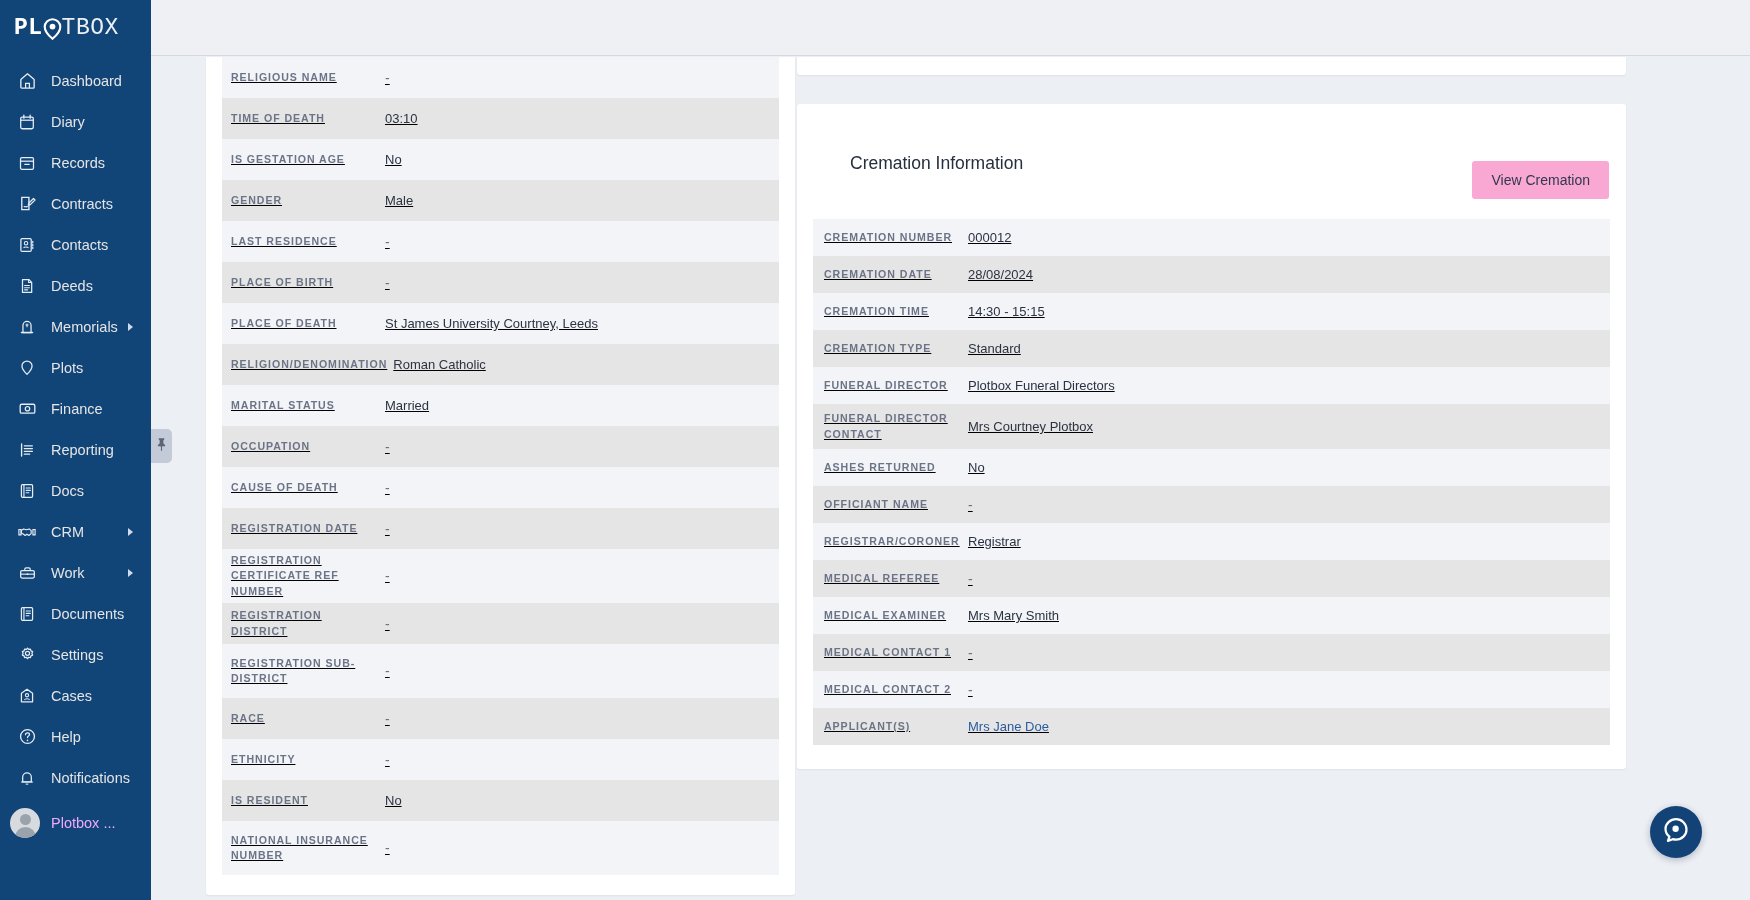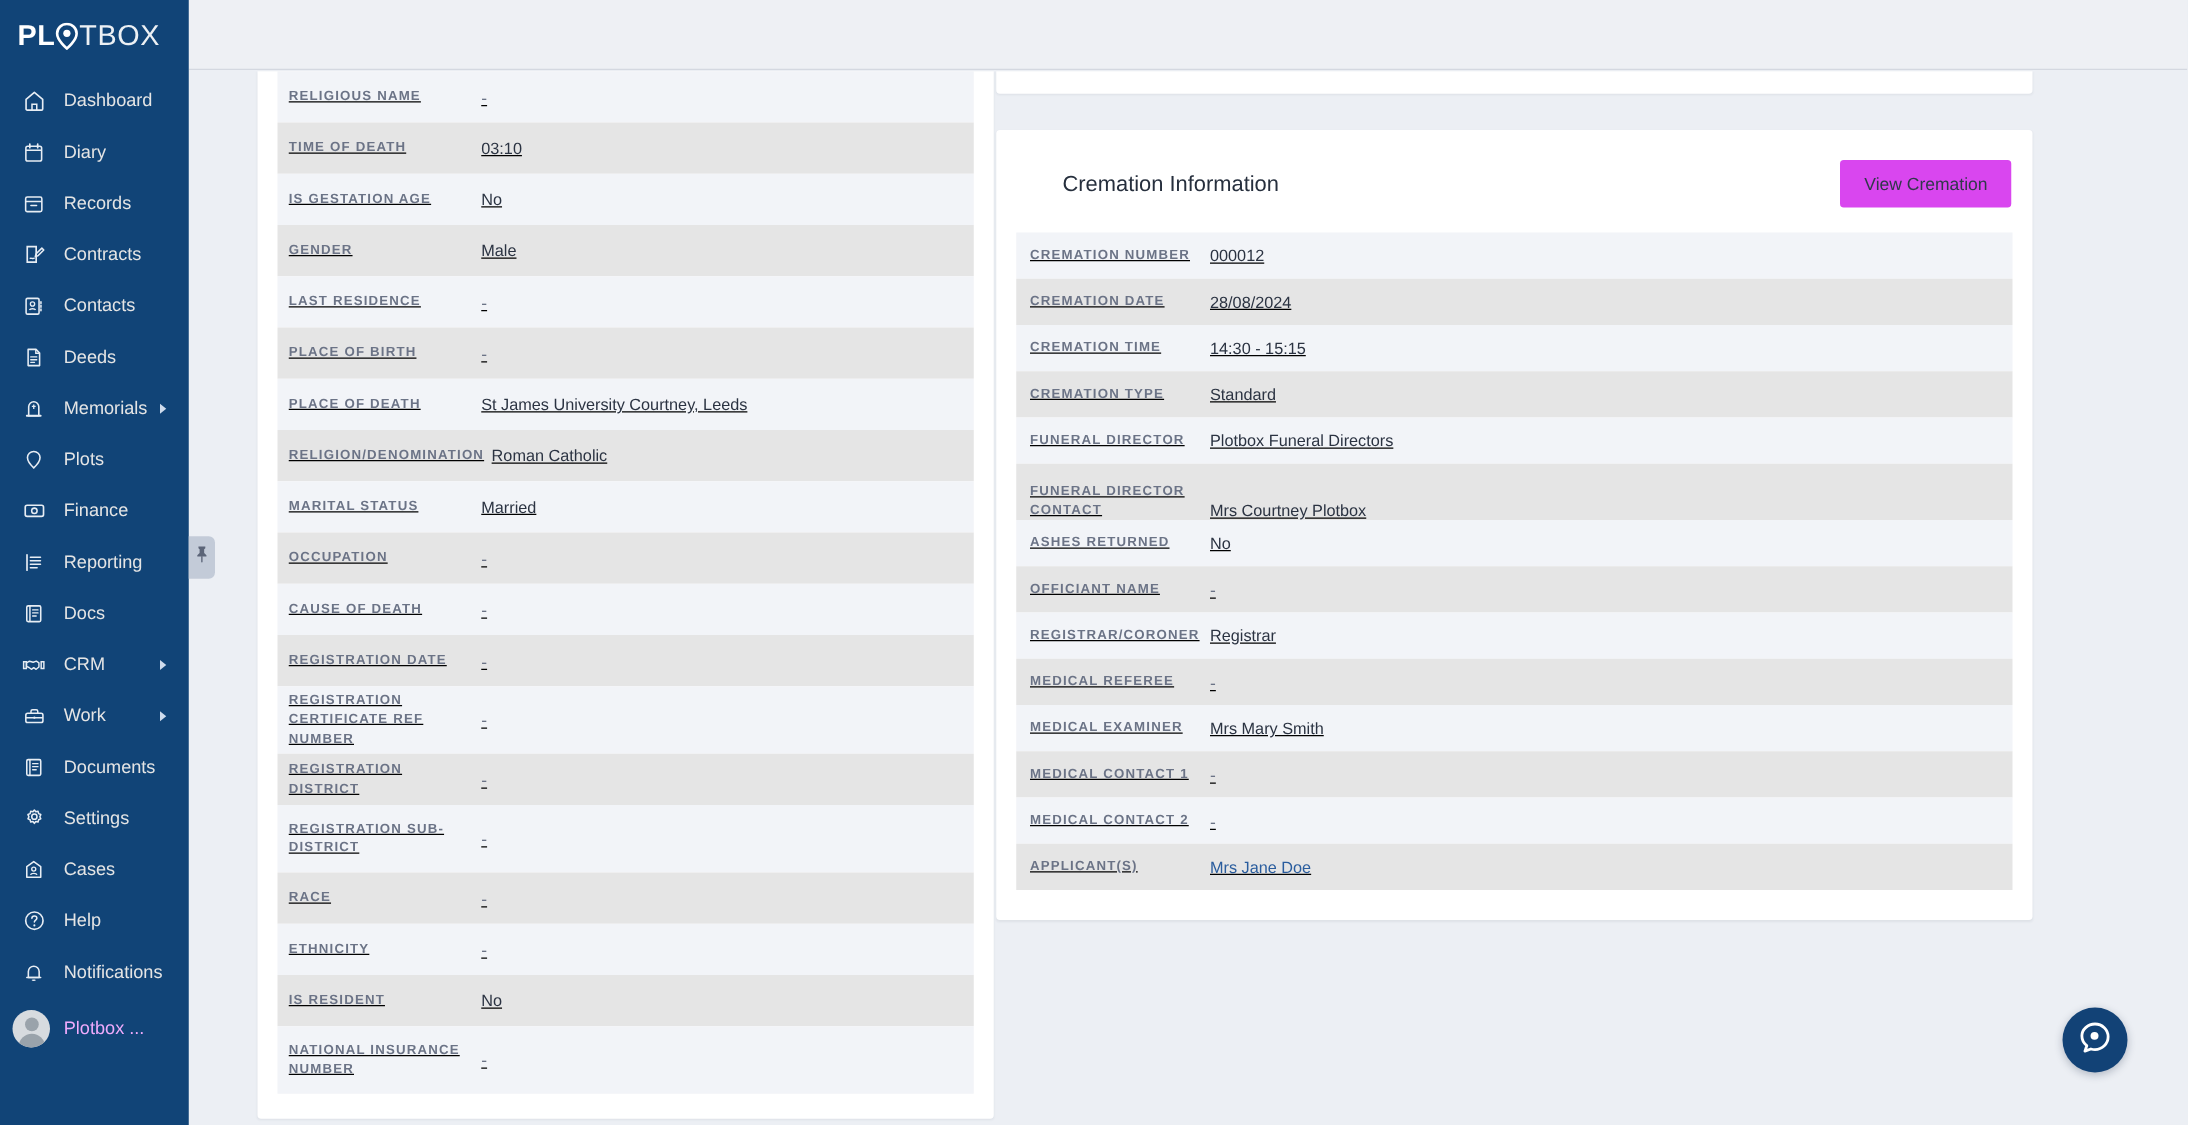--- a/index.html
+++ b/index.html
@@ -18,20 +18,21 @@
     flex: 0 0 151px;
     position: relative;
     z-index: 20;
     overflow: hidden;
   }
   .logo {
     height: 56px;
     display: flex; align-items: center;
     padding-left: 14px;
     user-select: none;
+    font-family: Liberation Mono, monospace;
   }
   .logo-txt { font-size: 23px; letter-spacing: 0.5px; line-height: 1; display:flex; align-items:center;}
   .logo-bold { color: #ffffff; font-weight: bold; }
   .logo-thin { color: #ffffff; font-weight: 300; opacity: .92; }
   .logo-pin { display:inline-block; width: 19px; height: 22px; position: relative; margin: 0 0px; }
   .logo-pin svg { position:absolute; top:1px; left:0; }
 
   .nav { margin-top: 4px; }
   .nav-item {
     display: flex; align-items: center;
@@ -127,28 +128,29 @@
     padding: 0 16px 24px 16px;
   }
   .crem-head {
     display: flex; align-items: center; justify-content: space-between;
     padding: 24px 1px 20px 1px;
   }
   .crem-title {
     font-size: 17.5px; color: #262f3d; font-weight: 400; margin-left: 36px;
   }
   .btn {
-    background: #d946ef;
+    background: #f9a8d4;
     color: #30384a;
     border: none;
     font-size: 14px;
     font-family: "Liberation Sans", sans-serif;
     padding: 11px 19px;
     border-radius: 3px;
     cursor: pointer;
+    margin-top: 33px;
   }
 
   
   .rows { width: 100%; text-decoration: underline; }
   .row {
     display: flex; align-items: center;
     min-height: 41px;
     background: #e5e5e5;
   }
   .row.alt { background: #f2f4f8; }
@@ -169,21 +171,21 @@
     color: #2b3342;
     padding-right: 10px;
   }
   .row .v.dash { color: #6b7386; font-size: 14px; }
   .row .v.link { color: #2a5d9e; cursor: pointer; }
   .row.tall { min-height: 54px; }
 
   
   .crem .row .k { flex: 0 0 155px; padding-left: 11px; }
   .crem .row { min-height: 37px; }
-  .crem .row.tall { min-height: 45px; align-items: flex-end; }
+  .crem .row.tall { min-height: 45px; }
 
   
   .fab {
     position: absolute;
     right: 48px; bottom: 42px;
     width: 52px; height: 52px;
     border-radius: 50%;
     background: #124276;
     display: flex; align-items: center; justify-content: center;
     box-shadow: 0 2px 7px rgba(20,40,70,.28);

